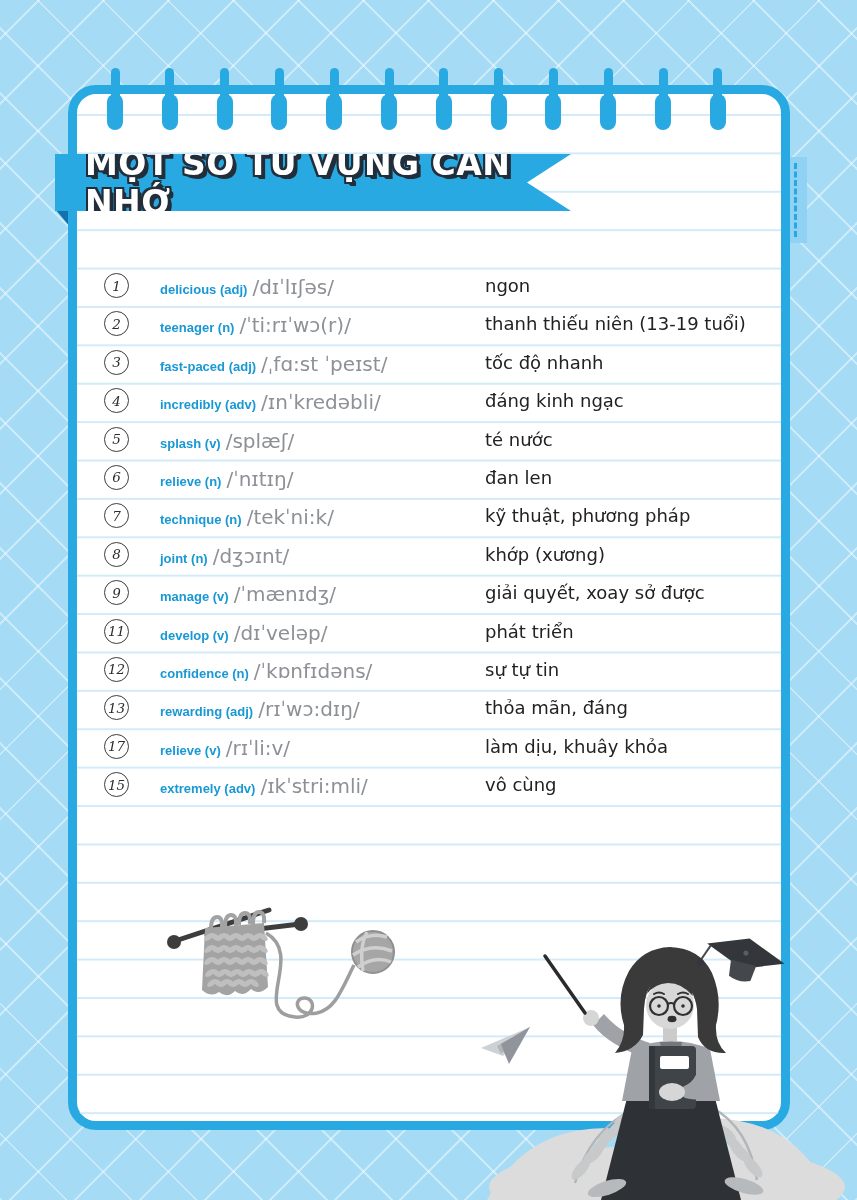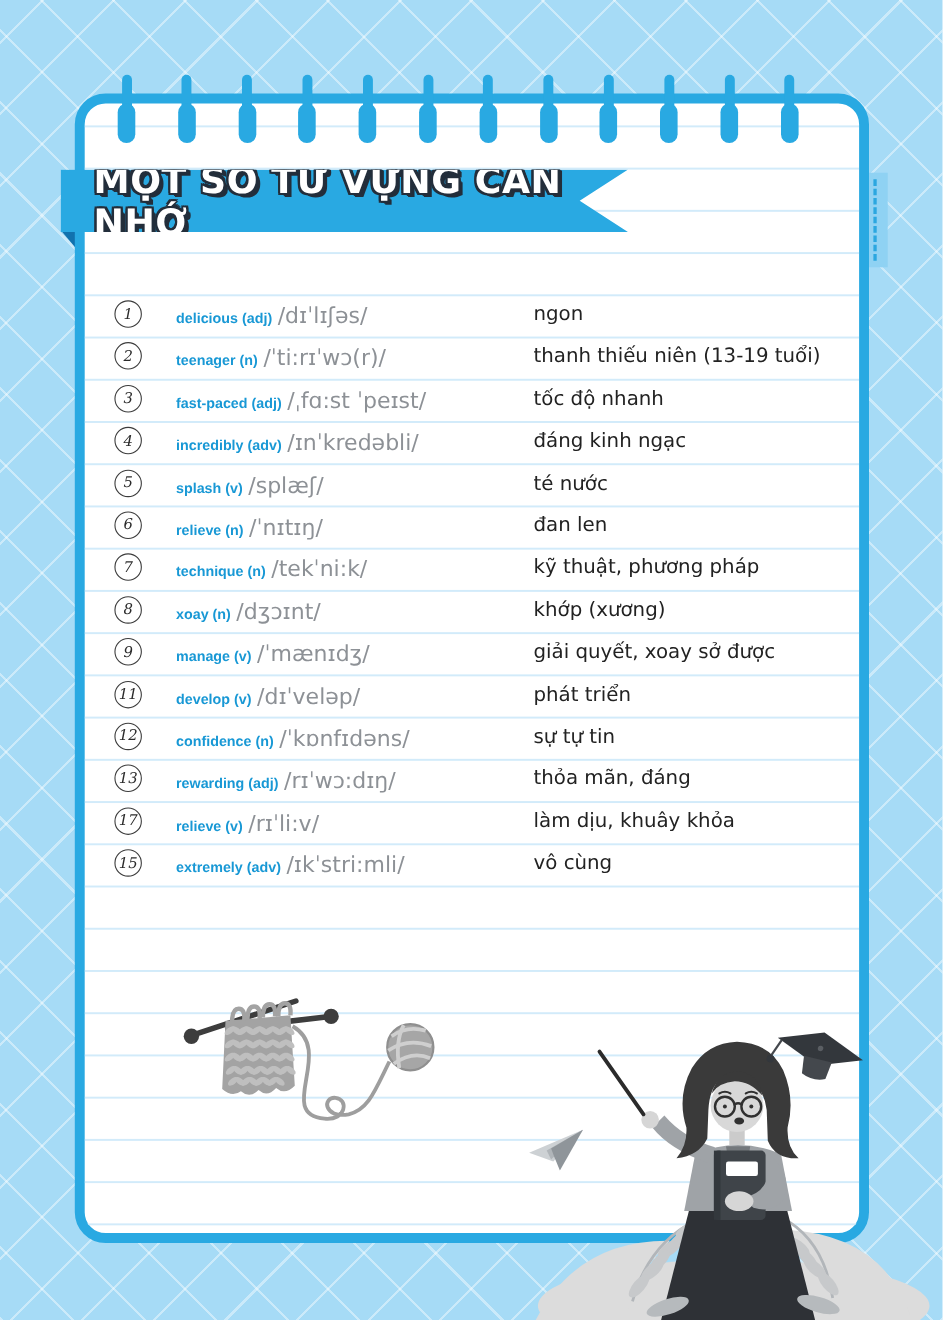--- a/index.html
+++ b/index.html
@@ -120,21 +120,21 @@
             <i>7</i>
           </span>
     <span class="wordblock"><b class="word">technique</b><b class="word"> </b><b class="word">(n)</b><span class="ipa">/tekˈni:k/</span></span>
     <span class="meaning">kỹ thuật, phương pháp</span>
   </div>
 
   <div class="vrow">
     <span class="num">
             <i>8</i>
           </span>
-    <span class="wordblock"><b class="word">xoay</b><b class="word"> </b><b class="word">(n)</b><span class="ipa">/dʒɔɪnt/</span></span>
+    <span class="wordblock"><b class="word">joint</b><b class="word"> </b><b class="word">(n)</b><span class="ipa">/dʒɔɪnt/</span></span>
     <span class="meaning">khớp (xương)</span>
   </div>
 
   <div class="vrow">
     <span class="num">
             <i>9</i>
           </span>
     <span class="wordblock"><b class="word">manage</b><b class="word"> </b><b class="word">(v)</b><span class="ipa">/ˈmænɪdʒ/</span></span>
     <span class="meaning">giải quyết, xoay sở được</span>
   </div>

